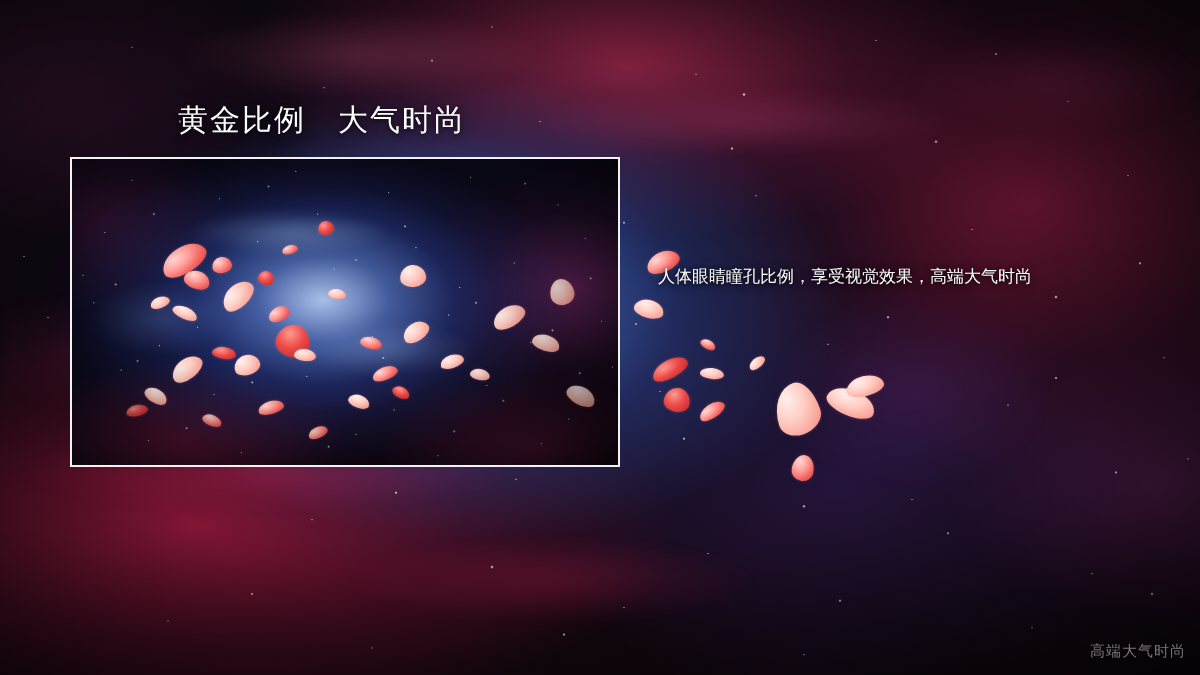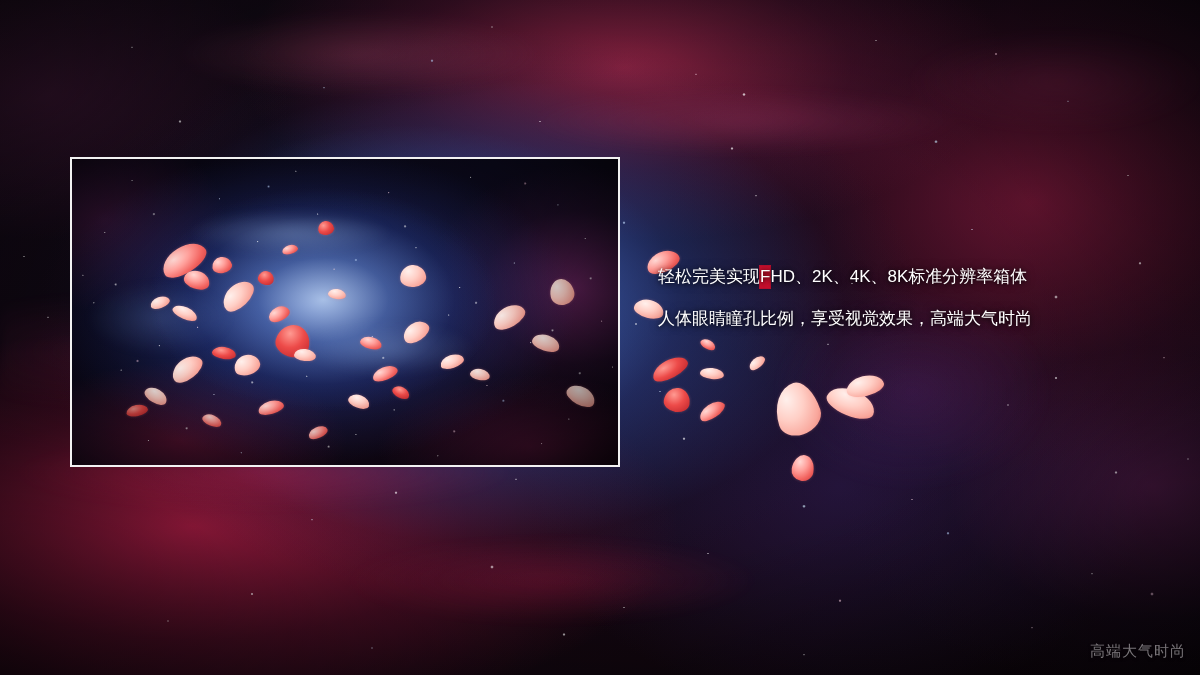--- a/index.html
+++ b/index.html
@@ -281,23 +281,21 @@
     <div class="petal pale" style="left:460px;top:176px;width:28px;height:16px;transform:rotate(18deg);"></div>
     <div class="petal pale" style="left:478px;top:120px;width:24px;height:26px;transform:rotate(-12deg);"></div>
     <div class="petal pale" style="left:494px;top:228px;width:30px;height:18px;transform:rotate(28deg);"></div>
     <div class="petal" style="left:236px;top:268px;width:20px;height:11px;transform:rotate(-24deg);"></div>
     <div class="petal pale" style="left:256px;top:130px;width:18px;height:10px;transform:rotate(8deg);"></div>
     <div class="petal" style="left:210px;top:86px;width:16px;height:9px;transform:rotate(-16deg);"></div>
 
     <div class="panel-vig"></div>
   </div>
 
+  <div id="headline">黄金比例　大气时尚</div>
 
   <div id="body-copy">
-    <div class="line">
-      <span>轻松完美实现</span><span class="cursor-mark">F</span><span>HD、2K、4K、8K标准分辨率箱体</span>
-    </div>
     <div class="line">人体眼睛瞳孔比例，享受视觉效果，高端大气时尚</div>
   </div>
 
   <div id="watermark">高端大气时尚</div>
 
 </div>
 
 </body></html>

